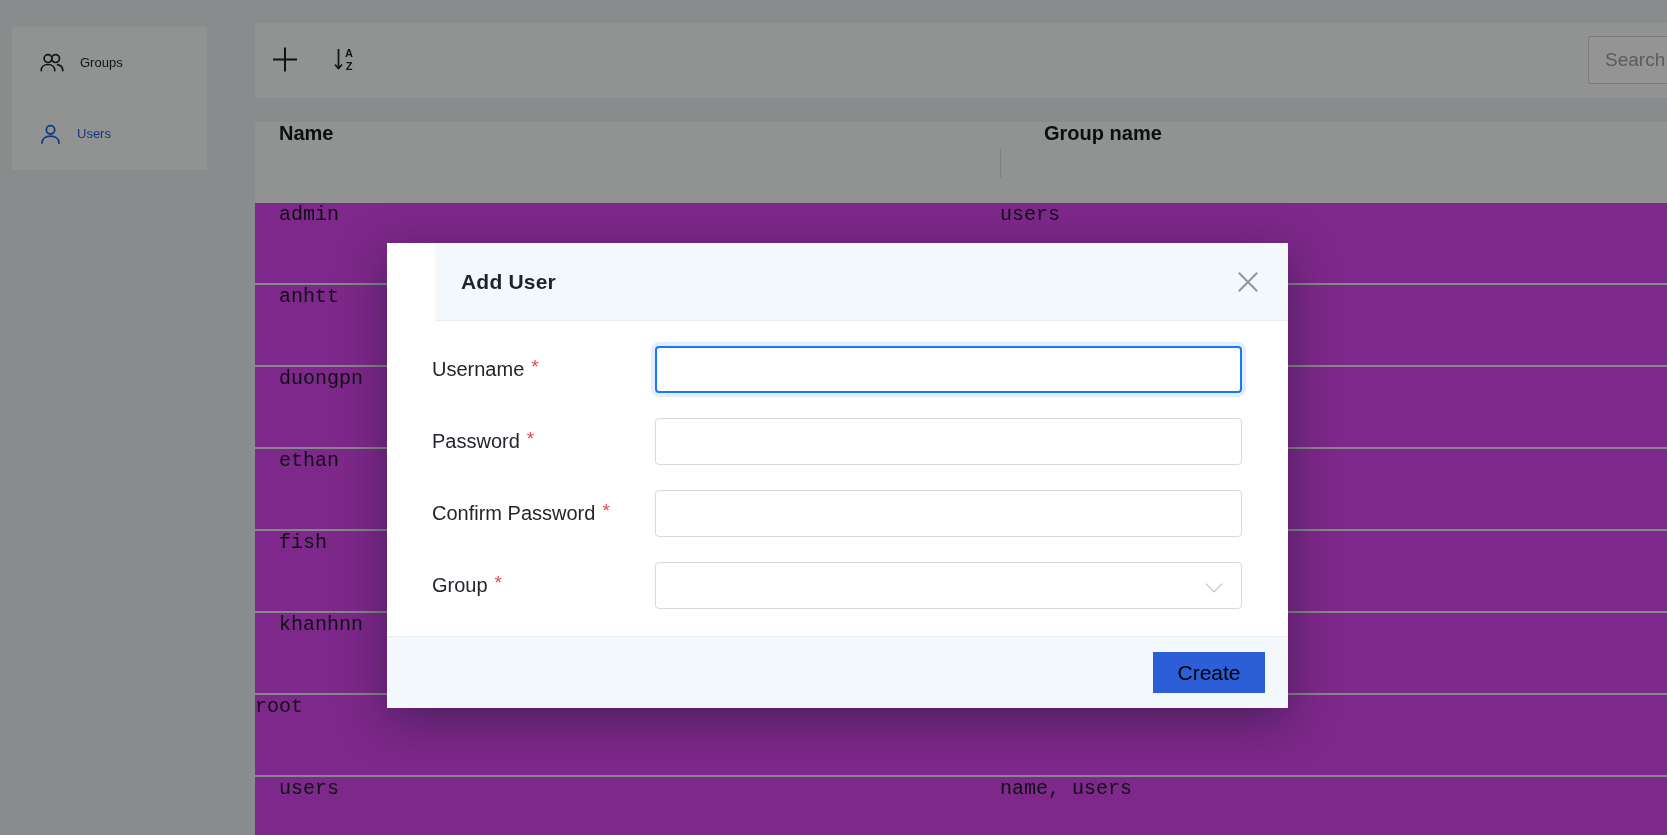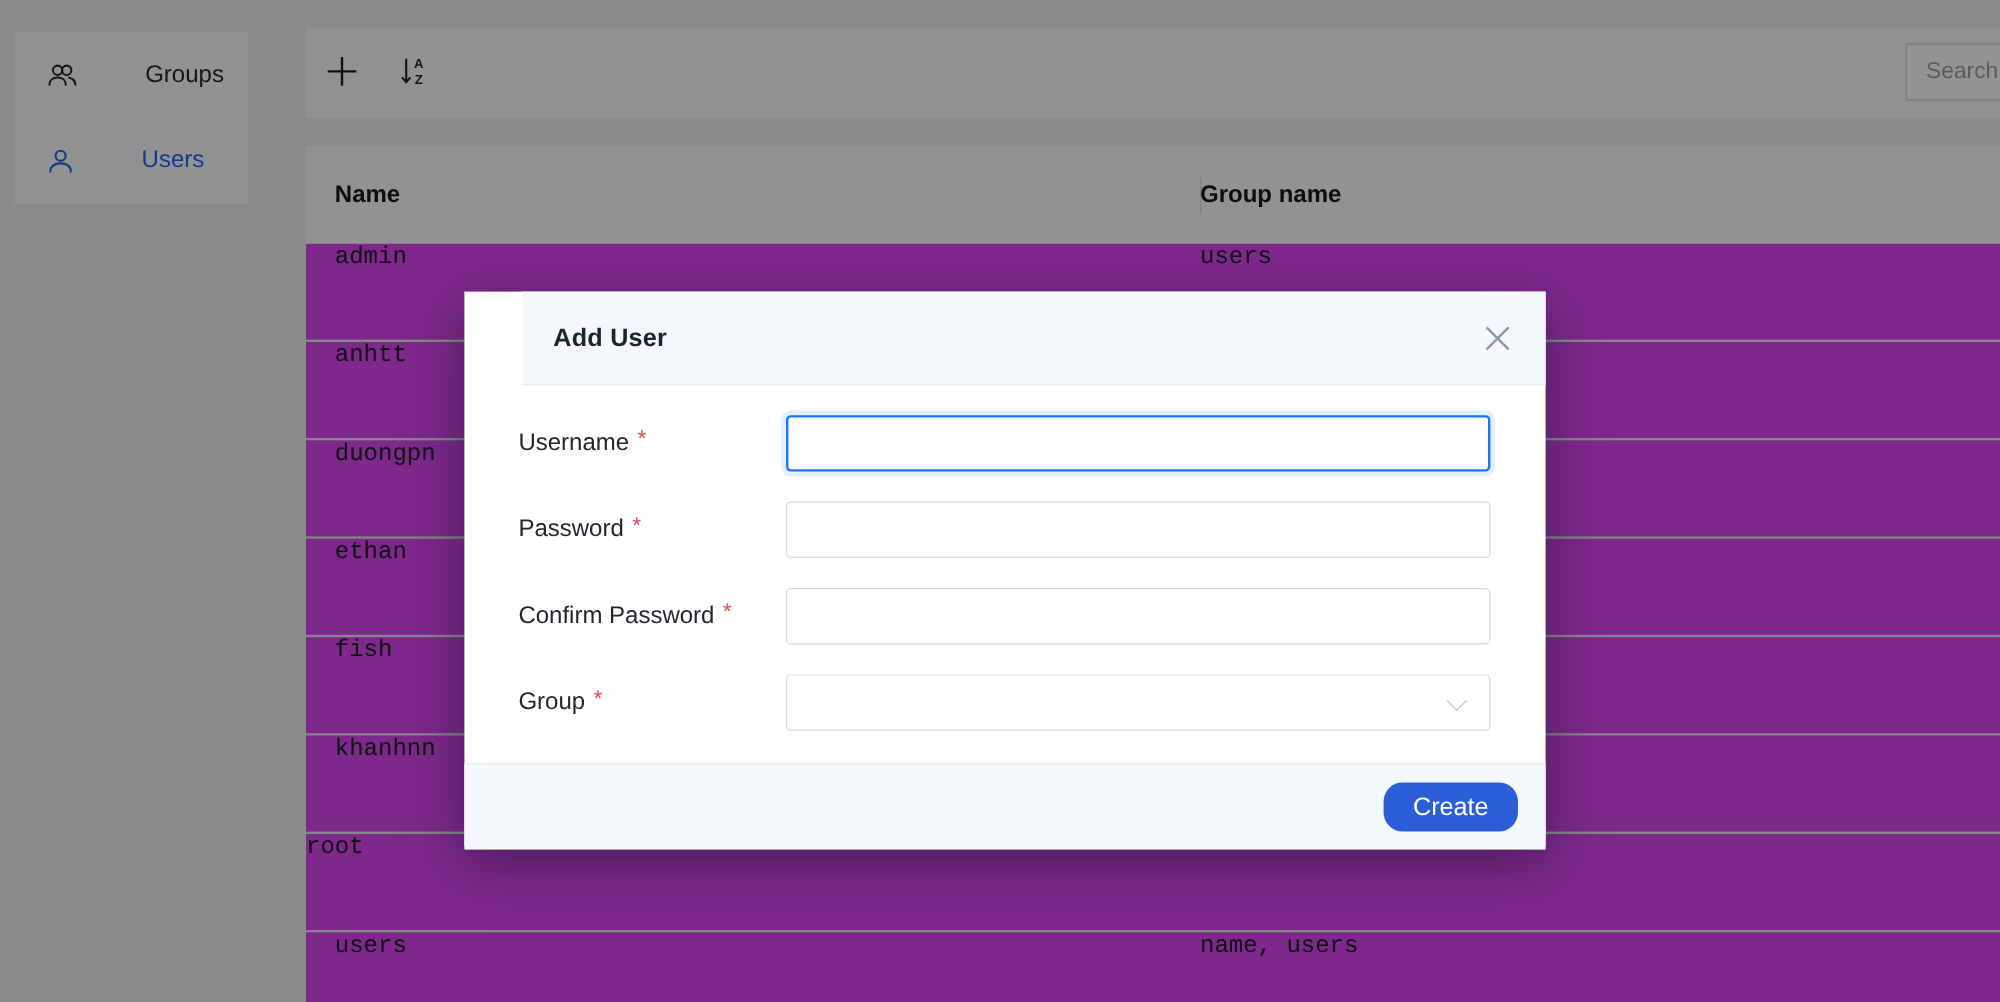--- a/index.html
+++ b/index.html
@@ -7,39 +7,39 @@
     width:1667px;height:835px;position:relative;overflow:hidden;
     background:#eef0f1;
     font-family:"Liberation Sans","DejaVu Sans",sans-serif;
     -webkit-font-smoothing:antialiased;
   }
   button{background:none;border:none;padding:0;font-family:inherit;cursor:pointer;}
 
   
   .sidebar{position:absolute;left:12px;top:27px;width:195px;height:143px;background:#fafbfc;}
   .nav-item{height:71px;display:flex;align-items:center;padding-left:27px;gap:15px;cursor:pointer;}
-  .nav-item .nav-label{font-size:20px;color:#23272e;margin-left:41px;}
+  .nav-item .nav-label{font-size:13px;color:#23272e;}
   .nav-item svg{display:block;}
   .nav-item.active .nav-label{color:#2563eb;}
 
   
   .toolbar{position:absolute;left:255px;top:23px;width:1412px;height:75px;background:#fafbfc;}
   .icon-btn{position:absolute;top:50%;transform:translateY(-50%);display:flex;align-items:center;}
   .icon-btn.add{left:16px;}
   .icon-btn.sort{left:78px;}
   .search{
     position:absolute;left:1333px;top:13px;width:230px;height:48px;box-sizing:border-box;
     background:#ffffff;border:1px solid #cfd3d8;border-radius:2px;
     font-size:19px;padding:0 16px;color:#20242a;outline:none;
   }
   .search::placeholder{color:#9aa1a9;}
 
   
   .table{position:absolute;left:255px;top:122px;width:1412px;}
-  .thead{position:relative;height:81px;background:#fafbfc;display:flex;align-items:center;}
+  .thead{position:relative;height:81px;background:#fafbfc;display:flex;gap:44px;}
   .thead .cell{font-weight:bold;font-size:20px;color:#15181d;}
   .col-divider{position:absolute;left:745px;top:26px;width:1px;height:30px;background:#d9dce0;}
   .trow{height:82px;box-sizing:border-box;display:flex;align-items:flex-start;
         background:#d946ef;border-bottom:2px solid #e6e8eb;font-family:Liberation Mono, monospace;}
   .trow .cell{font-size:20px;color:#191c21;}
   .cell.name{width:745px;box-sizing:border-box;padding-left:24px;}
   .cell.group{}
 
   
   .overlay{position:absolute;inset:0;background:rgba(0,0,0,0.42);z-index:10;}
@@ -66,22 +66,22 @@
                border:1px solid #d6dade;border-radius:4px;background:#fff;
                font-size:19px;padding:0 14px;color:#20242a;outline:none;}
   .field-input.focused{border:2px solid #1677ff;box-shadow:0 0 0 4px rgba(22,119,255,0.12);}
   .field-select{position:relative;height:47px;box-sizing:border-box;
                 border:1px solid #d6dade;border-radius:4px;background:#fff;cursor:pointer;}
   .chevron{position:absolute;right:21px;top:15px;width:11px;height:11px;
            border-right:1.7px solid #b7bdc5;border-bottom:1.7px solid #b7bdc5;transform:rotate(45deg);}
 
   .modal-footer{height:71px;flex:0 0 71px;background:#f3f8fc;border-top:1px solid #e9eef4;
                 display:flex;align-items:center;justify-content:flex-end;padding-right:23px;}
-  .create-btn{width:112px;height:41px;background:#2c5fd7;border-radius:16px;
-              color:#ffffff;font-size:21px;display:flex;align-items:center;justify-content:center;}
+  .create-btn{width:112px;height:41px;background:#2c5fd7;border-radius:0;
+              color:#000000;font-size:21px;display:flex;align-items:center;justify-content:center;}
 </style>
 </head>
 <body>
 
 <nav class="sidebar">
   <div class="nav-item">
     <span class="nav-icon">
       <svg width="26" height="24" viewBox="0 0 26 24" fill="none" stroke="#23272e" stroke-width="1.7" stroke-linecap="round">
         <circle cx="9" cy="7.6" r="3.9"></circle>
         <path d="M2.2 19.6c0-3.9 3.1-6.1 6.8-6.1s6.8 2.2 6.8 6.1"></path>

